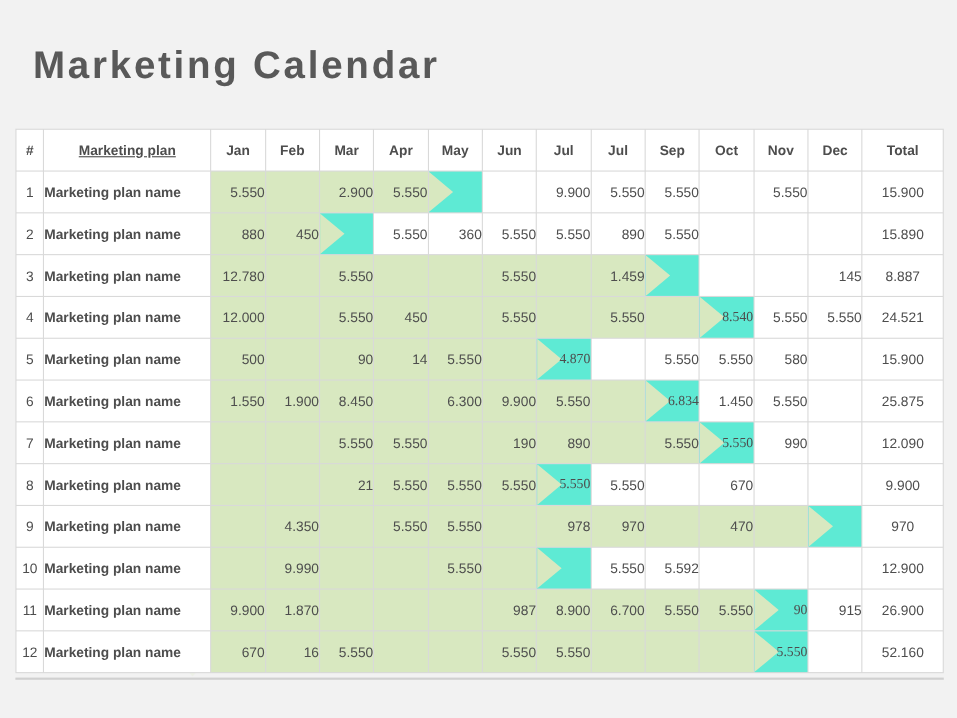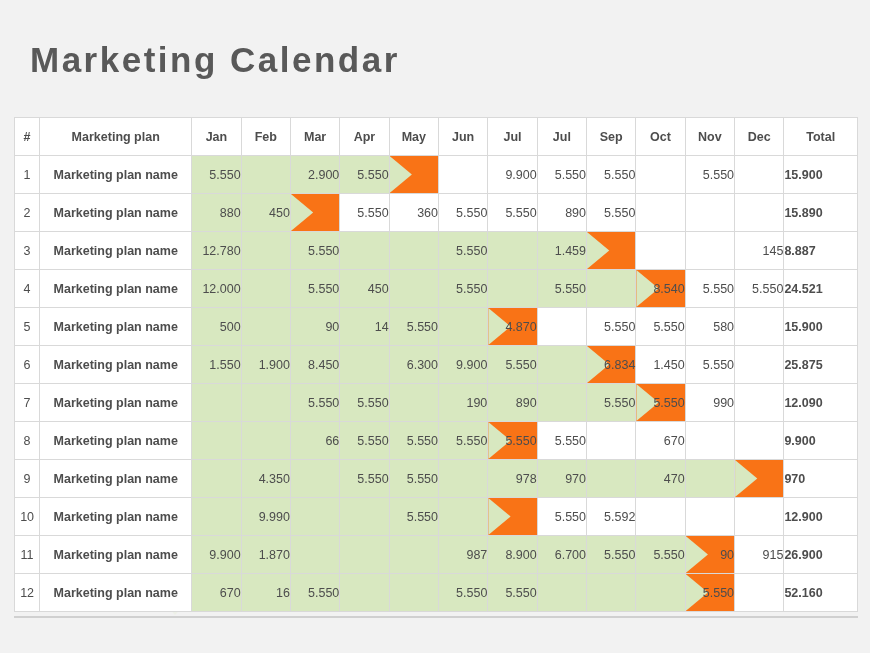--- a/index.html
+++ b/index.html
@@ -79,62 +79,62 @@
   
   thead th {
     height: 40px;
     color: #ffffff;
     font-weight: bold;
     font-size: 13.5px;
     text-align: center;
     vertical-align: middle;
   }
   th.h-index  { background: #35a8e0; width: 24px; }
-  th.h-plan   { background: #35a8e0; width: 150px; }
+  th.h-plan   { background: #35a8e0; width: 150px; text-decoration: underline; }
   th.h-month  { background: #7dba42; width: 48px; }
   th.h-total  { background: #35a8e0; width: 72px; }
 
   
   td.c-index {
     width: 24px;
     text-align: center;
     font-size: 12px;
     color: #595959;
     background: #ffffff;
   }
   td.c-plan {
     width: 150px;
-    text-align: center;
+    text-align: left;
     padding-left: 10px;
     font-weight: bold;
     font-size: 12.5px;
     color: #404040;
     background: #ffffff;
   }
   td.c-month {
     width: 48px;
     text-align: right;
     padding-right: 7px;
     background: #ffffff;
   }
   td.c-total {
     width: 72px;
-    text-align: left;
+    text-align: center;
     padding-right: 12px;
-    font-weight: bold;
+    font-weight: normal;
     font-size: 12.5px;
     color: #333333;
     background: #ffffff;
   }
 
   
   td.c-month.band { background: #d8e8c0; }
 
   
-  td.c-month.tip { background: #f97316; }
+  td.c-month.tip { background: #5eead4; font-family: Liberation Serif, serif; }
   td.c-month.tip::before {
     content: "";
     position: absolute;
     left: 0;
     top: 0;
     bottom: 0;
     width: 100%;
     background: #d8e8c0;
     clip-path: polygon(0 0, 46% 50%, 0 100%);
     z-index: 0;
@@ -483,21 +483,21 @@
           <tr>
             <td class="c-index">8</td>
             <td class="c-plan">Marketing plan name</td>
             <td class="c-month band">
               <span class="v cell-val"></span>
             </td>
             <td class="c-month band">
               <span class="v cell-val"></span>
             </td>
             <td class="c-month band">
-              <span class="v cell-val">66</span>
+              <span class="v cell-val">21</span>
             </td>
             <td class="c-month band">
               <span class="v cell-val">5.550</span>
             </td>
             <td class="c-month band">
               <span class="v cell-val">5.550</span>
             </td>
             <td class="c-month band">
               <span class="v cell-val">5.550</span>
             </td>

